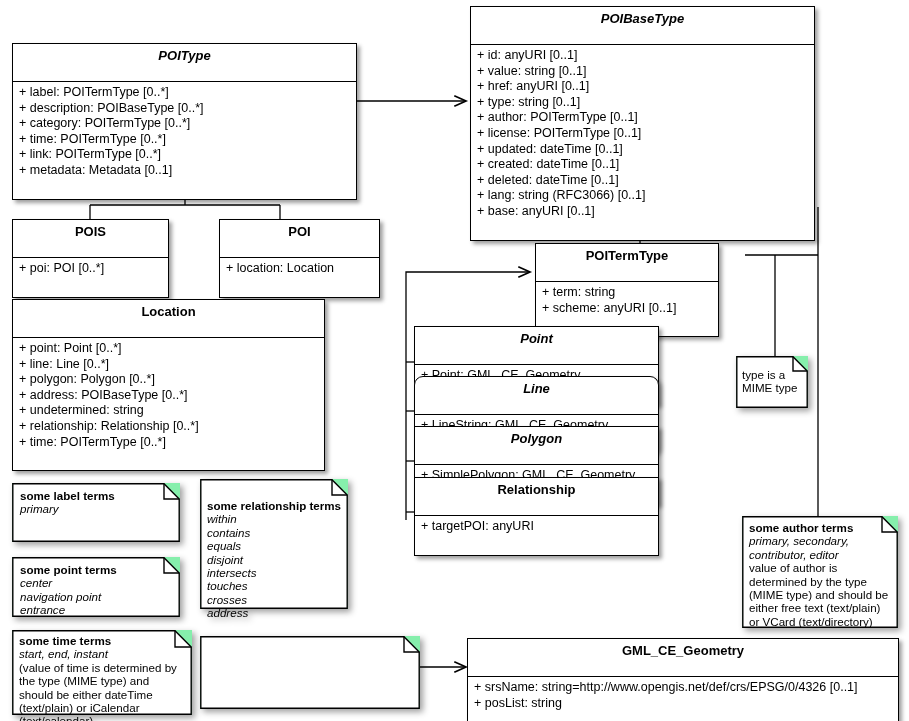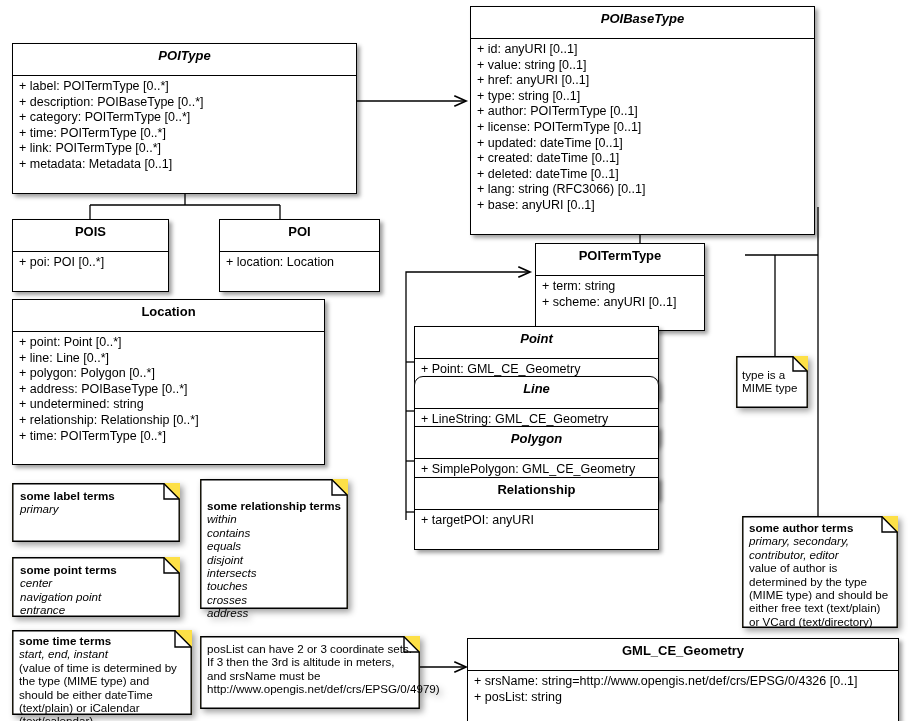--- a/index.html
+++ b/index.html
@@ -12,29 +12,29 @@
   svg.wires{position:absolute;left:0;top:0;width:909px;height:721px;pointer-events:none;}
 
   
   .uml{
     position:absolute;background:#fff;border:1.5px solid #000;
     box-shadow:3px 3px 4px rgba(0,0,0,.38);
     box-sizing:border-box;
   }
   .uml .hdr{
     text-align:center;font-weight:bold;font-size:13px;line-height:15px;
-    padding:4px 4px 12px 4px;border-bottom:1.5px solid #000;white-space:nowrap;
+    padding:4px 4px 18px 4px;border-bottom:1.5px solid #000;white-space:nowrap;
   }
   .uml .hdr.ital{font-style:italic;}
   .uml .body{padding:3px 6px 20px 6px;}
   .uml .attr{font-size:12.5px;line-height:15.6px;white-space:nowrap;}
 
   
   .note{
-    position:absolute;background:#fde047;
+    position:absolute;background:#86efac;
     box-sizing:border-box;
     filter:drop-shadow(3px 3px 3px rgba(0,0,0,.38));
   }
   .note .nbg{position:absolute;inset:0;}
   .note .ntext{
     position:relative;padding:6px 8px 5px 8px;font-size:11.6px;line-height:13.4px;
   }
   .note .ntitle{font-weight:bold;}
   .note .nital{font-style:italic;}
 
@@ -144,21 +144,21 @@
       <div class="attr">+ point: Point [0..*]</div>
       <div class="attr">+ line: Line [0..*]</div>
       <div class="attr">+ polygon: Polygon [0..*]</div>
       <div class="attr">+ address: POIBaseType [0..*]</div>
       <div class="attr">+ undetermined: string</div>
       <div class="attr">+ relationship: Relationship [0..*]</div>
       <div class="attr">+ time: POITermType [0..*]</div>
     </div>
   </div>
 
-  <div class="uml" style="left:535px;top:243px;width:170px;">
+  <div class="uml" style="left:535px;top:243px;width:184px;">
     <div class="hdr">POITermType</div>
     <div class="body">
       <div class="attr">+ term: string</div>
       <div class="attr">+ scheme: anyURI [0..1]</div>
     </div>
   </div>
 
   <div class="uml" style="left:414px;top:326px;width:245px;">
     <div class="hdr ital">Point</div>
     <div class="body">
@@ -247,23 +247,20 @@
       <div class="nital">crosses</div>
       <div class="nital">address</div>
     </div>
   </div>
 
   <div class="note" style="left:200px;top:636px;width:220px;height:73px;">
     <svg class="nbg" viewBox="0 0 220 73" preserveAspectRatio="none">
       <path d="M0.8,0.8 H204 L219.2,16 V72.2 H0.8 Z" fill="#fff" stroke="#000" stroke-width="1.4"></path>
       <path d="M204,0.8 L204,16 L219.2,16" fill="none" stroke="#000" stroke-width="1.4"></path>
     </svg>
-    <div class="ntext" style="padding:6px 7px;">
-      <div class="wrapline">posList can have 2 or 3 coordinate sets. If 3 then the 3rd is altitude in meters, and srsName must be http://www.opengis.net/def/crs/EPSG/0/4979)</div>
-    </div>
   </div>
 
   <div class="note" style="left:736px;top:356px;width:72px;height:52px;">
     <svg class="nbg" viewBox="0 0 72 52" preserveAspectRatio="none">
       <path d="M0.8,0.8 H57 L71.2,15 V51.2 H0.8 Z" fill="#fff" stroke="#000" stroke-width="1.4"></path>
       <path d="M57,0.8 L57,15 L71.2,15" fill="none" stroke="#000" stroke-width="1.4"></path>
     </svg>
     <div class="ntext" style="padding:12px 6px 4px 6px;">
       <div class="wrapline">type is a MIME type</div>
     </div>

